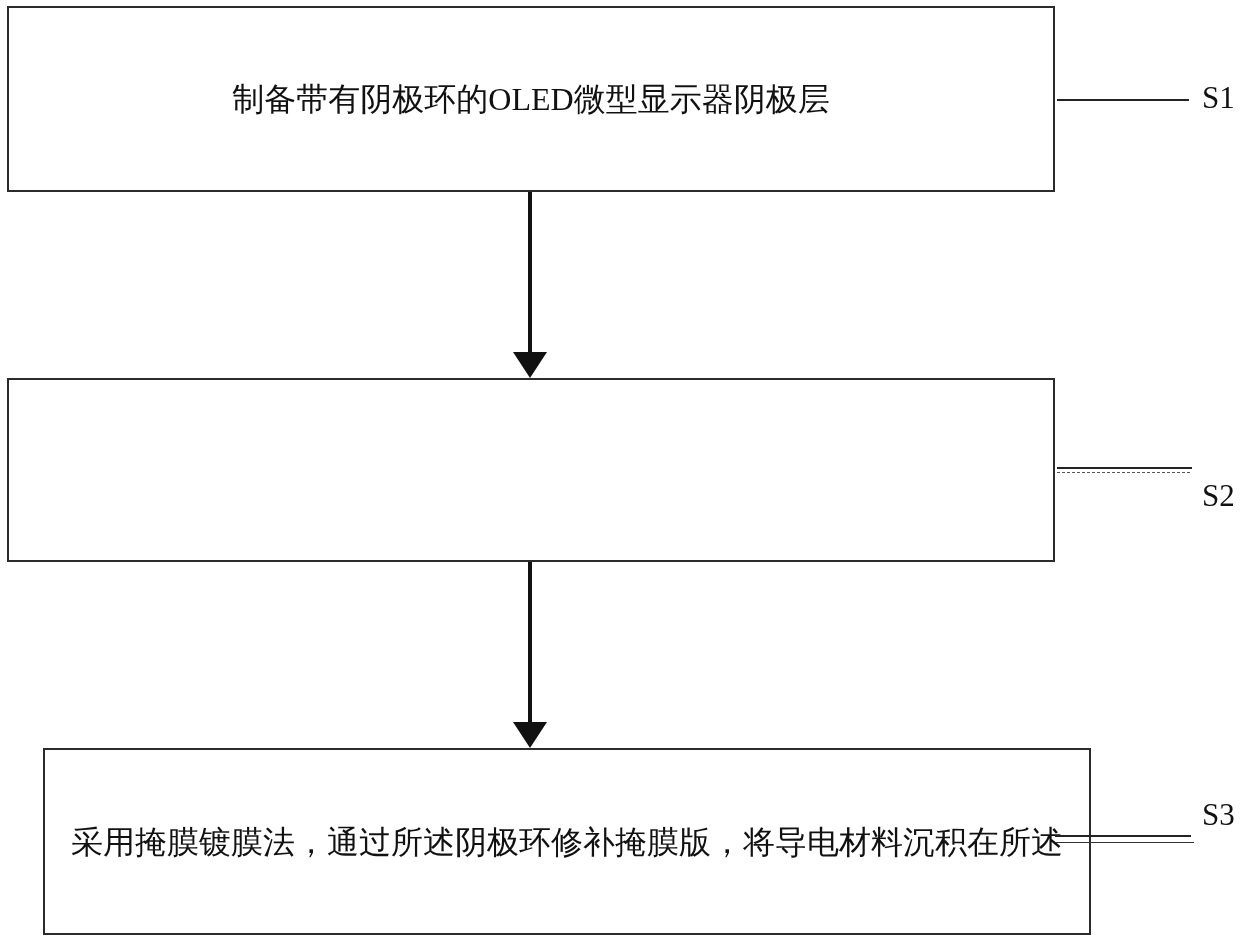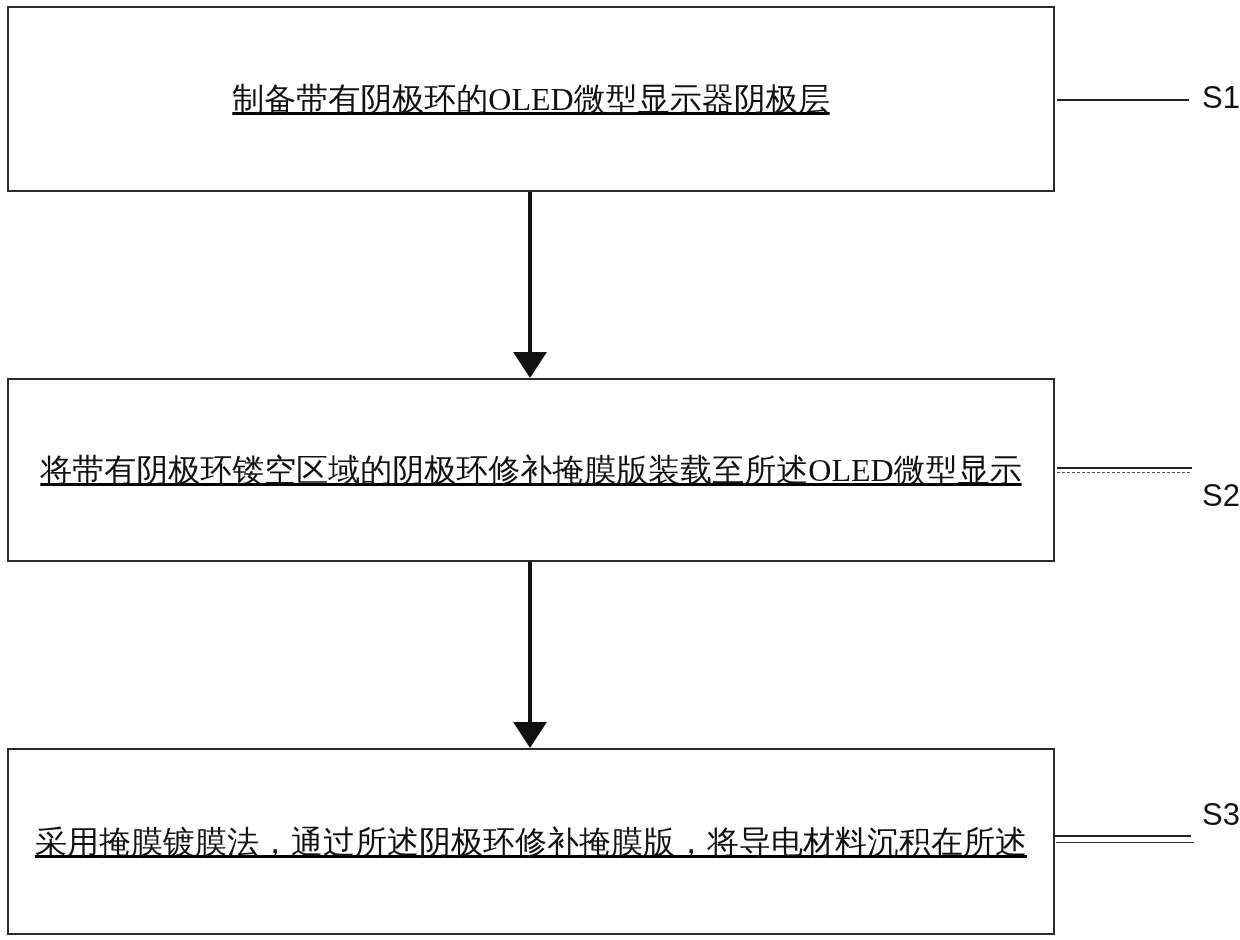--- a/index.html
+++ b/index.html
@@ -19,25 +19,24 @@
     position: absolute;
     left: 7px;
     width: 1048px;
     box-sizing: border-box;
     border: 2px solid #2b2b2b;
     background: #ffffff;
     display: flex;
     flex-direction: column;
     justify-content: center;
     align-items: center;
-    text-decoration: underline;
   }
   .box-1 { top: 6px;   height: 186px; }
   .box-2 { top: 378px; height: 184px; }
-  .box-3 { top: 748px; height: 187px; }
+  .box-3 { top: 748px; height: 187px; margin-left: 36px; }
   .step-line {
     display: block;
     text-align: center;
     font-size: 32px;
     line-height: 46px;
     color: #111111;
     white-space: nowrap;
   }
   .arrow-shaft {
     position: absolute;
@@ -73,21 +72,21 @@
   .leader-s3 { left: 1055px; top: 835px; width: 136px; }
   .leader-s3-lower {
     position: absolute;
     left: 1056px; top: 842px; width: 138px;
     height: 1px;
     background: #333333;
   }
   .step-label {
     position: absolute;
     left: 1202px;
-    font-family: Liberation Sans, sans-serif;
+    font-family: Liberation Serif, serif;
     font-size: 31px;
     line-height: 1;
     color: #111111;
   }
   .label-s1 { top: 82px; }
   .label-s2 { top: 480px; }
   .label-s3 { top: 799px; }
 </style>
 </head>
 <body>
@@ -95,21 +94,20 @@
 <div class="canvas">
 
   <div class="step-box box-1">
     <span class="step-line">制备带有阴极环的OLED微型显示器阴极层</span>
   </div>
 
   <div class="arrow-shaft shaft-1"></div>
   <div class="arrow-head head-1"></div>
 
   <div class="step-box box-2">
-    <span class="step-line">将带有阴极环镂空区域的阴极环修补掩膜版装载至所述OLED微型显示</span>
   </div>
 
   <div class="arrow-shaft shaft-2"></div>
   <div class="arrow-head head-2"></div>
 
   <div class="step-box box-3">
     <span class="step-line">采用掩膜镀膜法，通过所述阴极环修补掩膜版，将导电材料沉积在所述</span>
   </div>
 
   <div class="leader leader-s1"></div>

